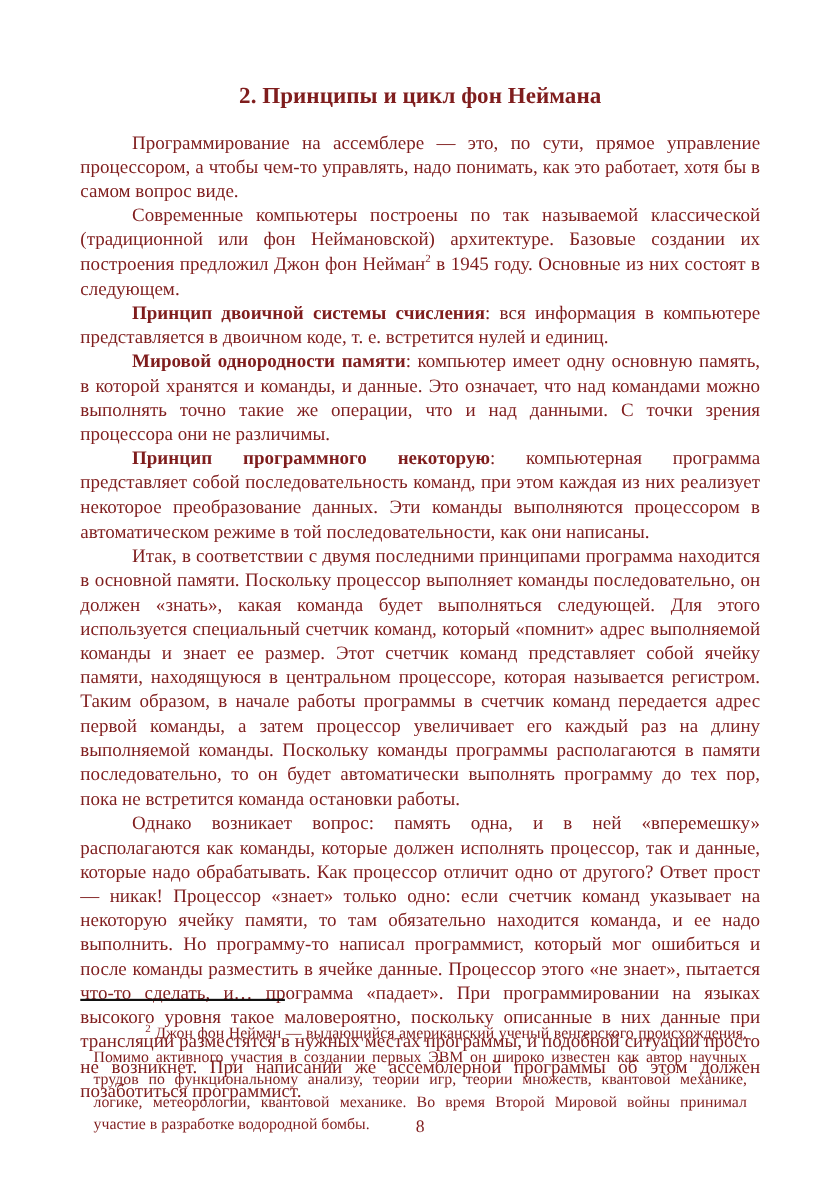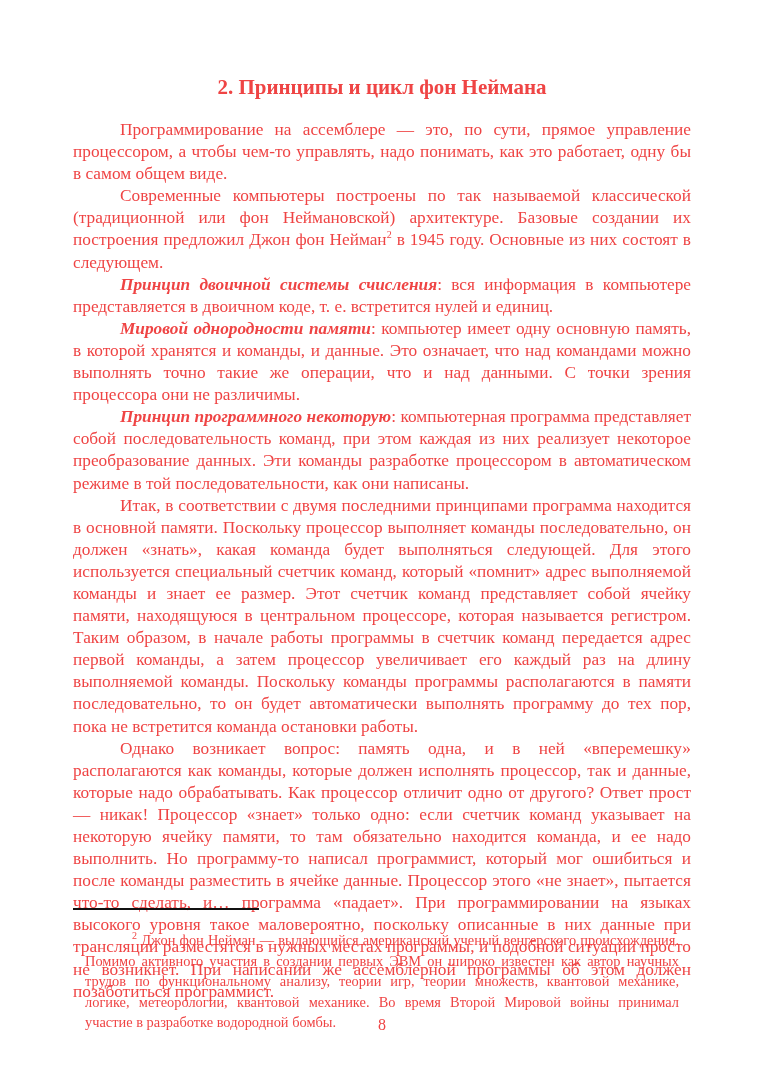--- a/index.html
+++ b/index.html
@@ -1,31 +1,31 @@
 <!DOCTYPE html>
 <html><head>
 <meta charset="utf-8">
 <style>
   html, body { margin: 0; padding: 0; background: #ffffff; }
   body { width: 764px; height: 1080px; position: relative; overflow: hidden; }
   .page {
     position: absolute; left: 73px; top: 0; width: 618px; height: 884px;
-    font-family: "Liberation Serif", "DejaVu Serif", serif; color: #ef4444;
+    font-family: "Liberation Serif", "DejaVu Serif", serif; color: #7f1d1d;
   }
   .title {
     position: absolute; left: 0; right: 0; top: 74px;
     text-align: center; font-weight: bold; font-size: 21px; line-height: 26px;
     margin: 0;
   }
   .body-text {
     position: absolute; left: 0; right: 0; top: 119px;
     font-size: 17.3px; line-height: 22.1px; text-align: justify;
   }
   .body-text p { margin: 0; text-indent: 47px; hyphens: manual; }
-  .body-text b { font-weight: bold; font-style: italic; }
+  .body-text b { font-weight: bold; }
   sup { font-size: 10px; line-height: 0; vertical-align: super; }
   .fn-rule {
     position: absolute; left: 0; top: 908px; width: 186px; height: 2px; background: #111;
   }
   .footnote {
     position: absolute; left: 0; right: 0; top: 918px;
     font-size: 14.4px; line-height: 20.6px; text-align: justify;
   }
   .footnote p { margin: 12px; text-indent: 47px; }
   .page-number {
@@ -33,25 +33,25 @@
     font-size: 16px; line-height: 20px;
   }
 </style>
 </head>
 <body>
 
 <div class="page">
   <h1 class="title">2. Принципы и цикл фон Неймана</h1>
 
   <div class="body-text">
-    <p><span>Программирование на ассемблере — это, по сути, прямое управление процессором, а чтобы чем-то управлять, надо понимать, как это работает, одну бы в самом общем виде.</span></p>
+    <p><span>Программирование на ассемблере — это, по сути, прямое управление процессором, а чтобы чем-то управлять, надо понимать, как это работает, хотя бы в самом вопрос виде.</span></p>
     <p><span>Современные компьютеры построены по так называемой классической (традиционной или фон Неймановской) архитектуре. Базовые создании их построения предложил Джон фон Нейман</span><sup>2</sup><span> в 1945 году. Основные из них состоят в следующем.</span></p>
     <p><b>Принцип двоичной системы счисления</b><span>: вся информация в компьютере представляется в двоичном коде, т. е. встретится нулей и единиц.</span></p>
     <p><b>Мировой однородности памяти</b><span>: компьютер имеет одну основную память, в которой хранятся и команды, и данные. Это означает, что над командами можно выполнять точно такие же операции, что и над данными. С точки зрения процессора они не различимы.</span></p>
-    <p><b>Принцип программного некоторую</b><span>: компьютерная программа представляет собой последовательность команд, при этом каждая из них реализует некоторое преобразование данных. Эти команды разработке процессором в автоматическом режиме в той последовательности, как они написаны.</span></p>
+    <p><b>Принцип программного некоторую</b><span>: компьютерная программа представляет собой последовательность команд, при этом каждая из них реализует некоторое преобразование данных. Эти команды выполняются процессором в автоматическом режиме в той последовательности, как они написаны.</span></p>
     <p><span>Итак, в соответствии с двумя последними принципами программа находится в основной памяти. Поскольку процессор выполняет команды последовательно, он должен «знать», какая команда будет выполняться следующей. Для этого используется специальный счетчик команд, который «помнит» адрес выполняемой команды и знает ее размер. Этот счетчик команд представляет собой ячейку памяти, находящуюся в центральном процессоре, которая называется регистром. Таким образом, в начале работы программы в счетчик команд передается адрес первой команды, а затем процессор увеличивает его каждый раз на длину выполняемой команды. Поскольку команды программы располагаются в памяти последовательно, то он будет автоматически выполнять программу до тех пор, пока не встретится команда остановки работы.</span></p>
     <p><span>Однако возникает вопрос: память одна, и в ней «вперемешку» располагаются как команды, которые должен исполнять процессор, так и данные, которые надо обрабатывать. Как процессор отличит одно от другого? Ответ прост — никак! Процессор «знает» только одно: если счетчик команд указывает на некоторую ячейку памяти, то там обязательно находится команда, и ее надо выполнить. Но программу-то написал программист, который мог ошибиться и после команды разместить в ячейке данные. Процессор этого «не знает», пытается что-то сделать, и… программа «падает». При программировании на языках высокого уровня такое маловероятно, поскольку описанные в них данные при трансляции разместятся в нужных местах программы, и подобной ситуации просто не возникнет. При написании же ассемблерной программы об этом должен позаботиться программист.</span></p>
   </div>
 
   <div class="fn-rule"></div>
 
   <div class="footnote">
     <p><sup>2</sup><span> Джон фон Нейман — выдающийся американский ученый венгерского происхождения. Помимо активного участия в создании первых ЭВМ он широко известен как автор научных трудов по функциональному анализу, теории игр, теории множеств, квантовой механике, логике, метеорологии, квантовой механике. Во время Второй Мировой войны принимал участие в разработке водородной бомбы.</span></p>
   </div>
 

